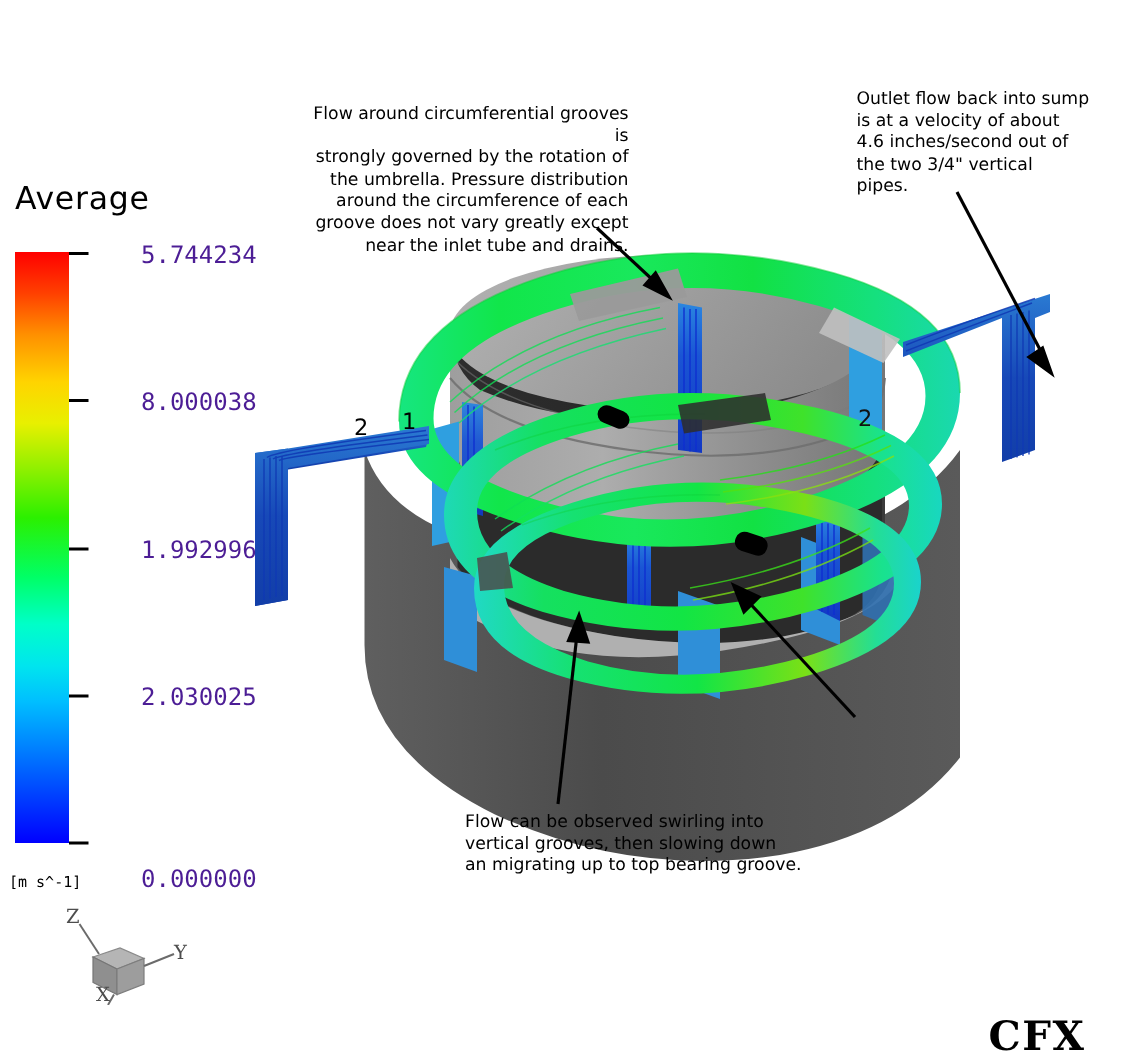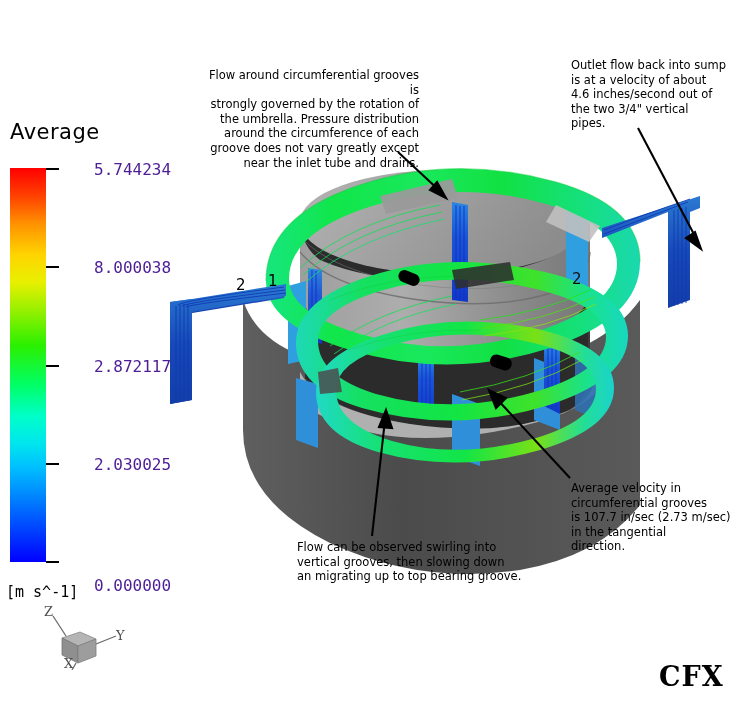--- a/index.html
+++ b/index.html
@@ -63,21 +63,21 @@
     color: #4c1d95;
     white-space: nowrap;
     letter-spacing: 0px;
     margin-left: 32px;
   }
   #legend-units {
     position: absolute;
     left: 6px;
     top: 583px;
     font-family: "DejaVu Sans Mono", monospace;
-    font-size: 15px;
+    font-size: 10px;
     color: #000;
     white-space: nowrap;
   }
 
   
   #axis-triad {
     position: absolute;
     left: 22px;
     top: 608px;
     width: 110px;
@@ -97,21 +97,21 @@
     font-size: 11.5px;
     line-height: 14.6px;
     color: #000;
     white-space: pre-line;
   }
 
   
   #cfx-logo {
     position: absolute;
     left: 659px;
-    top: 661px;
+    top: 676px;
     font-family: "DejaVu Serif", serif;
     font-size: 27px;
     font-weight: 700;
     letter-spacing: 1px;
     color: #000;
   }
 
   
   #scene {
     position: absolute;
@@ -353,21 +353,21 @@
   <div id="legend-bar"></div>
 
   <div class="legend-tick" style="top:168px"></div>
   <div class="legend-tick" style="top:266px"></div>
   <div class="legend-tick" style="top:365px"></div>
   <div class="legend-tick" style="top:463px"></div>
   <div class="legend-tick" style="top:561px"></div>
 
   <div class="legend-label" style="top:160px">5.744234</div>
   <div class="legend-label" style="top:258px">8.000038</div>
-  <div class="legend-label" style="top:357px">2.872117</div>
+  <div class="legend-label" style="top:357px">1.992996</div>
   <div class="legend-label" style="top:455px">2.030025</div>
   <div class="legend-label" style="top:576px">0.000000</div>
 
   <div id="legend-units">[m s^-1]</div>
 
   <div id="axis-triad">
     <svg width="110" height="62" viewBox="0 0 110 62" xmlns="http://www.w3.org/2000/svg">
       <g>
         <polygon points="40,30 58,24 74,31 56,38" fill="#b5b5b5" stroke="#8a8a8a" stroke-width="0.8"></polygon>
         <polygon points="40,30 56,38 56,55 40,47" fill="#8f8f8f" stroke="#757575" stroke-width="0.8"></polygon>
@@ -388,25 +388,20 @@
 around the circumference of each
 groove does not vary greatly except
 near the inlet tube and drains.</div>
 
   <div class="annot" style="left:571px; top:58px; width:175px;">Outlet flow back into sump
 is at a velocity of about
 4.6 inches/second out of
 the two 3/4" vertical
 pipes.</div>
 
-  <div class="annot" style="left:297px; top:540px; width:230px;">Flow can be observed swirling into
+  <div class="annot" style="left:310px; top:540px; width:230px;">Flow can be observed swirling into
 vertical grooves, then slowing down
 an migrating up to top bearing groove.</div>
 
-  <div class="annot" style="left:571px; top:481px; width:172px;">Average velocity in
-circumferential grooves
-is 107.7 in/sec (2.73 m/sec)
-in the tangential
-direction.</div>
 
   <div id="cfx-logo">CFX</div>
 
 </div>
 
 </body></html>

